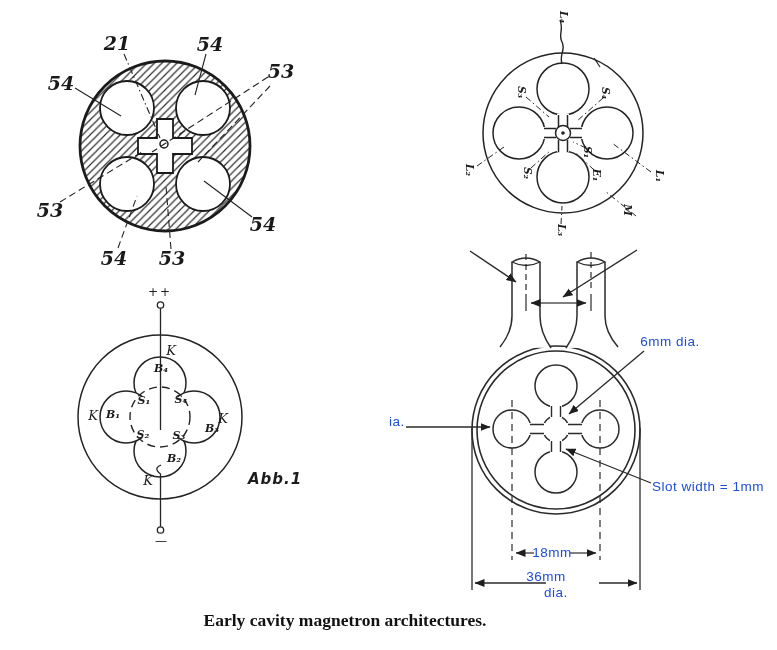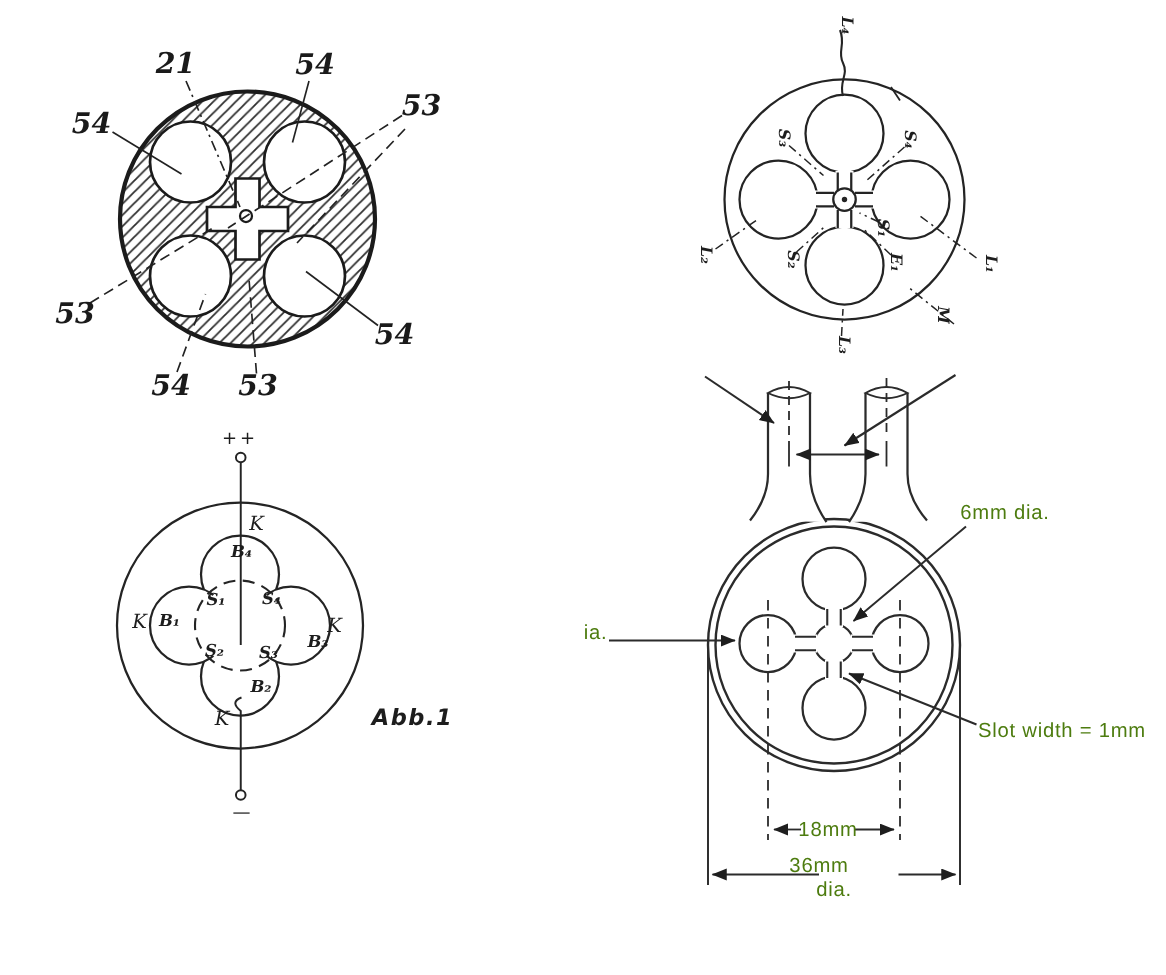--- a/index.html
+++ b/index.html
@@ -10,21 +10,21 @@
        font-family:"DejaVu Serif",serif;font-style:italic;color:#1d1d1d;line-height:1;}
   .f1{font-size:19px;font-weight:600;color:#1a1a1a;}
   .f2{font-size:10.5px;font-weight:600;}
   .rot{transform:translate(-50%,-50%) rotate(90deg);}
   .f3{font-size:11px;font-weight:600;}
   .f3k{font-size:13px;}
   .abb{font-size:15px;font-weight:600;letter-spacing:1px;
        font-family:"DejaVu Sans",sans-serif;font-style:italic;margin-top:20px;}
   .term{font-size:12px;font-style:normal;font-family:"DejaVu Sans",sans-serif;letter-spacing:2px;}
   .dim{font-family:"Liberation Sans",sans-serif;font-style:normal;font-size:13.5px;
-       color:#4d7c0f;letter-spacing:0.5px;}
+       color:#1d4ed8;letter-spacing:0.5px;}
   .caption{position:absolute;transform:translate(-50%,-50%);white-space:nowrap;
        font-family:"Liberation Serif",serif;font-weight:bold;font-size:17.5px;color:#111;}
 </style>
 </head>
 <body>
 
 <div class="page">
 
 <svg class="art" width="777" height="650" viewBox="0 0 777 650">
   <defs>
@@ -213,14 +213,15 @@
 
 <div>
   <span class="lbl dim" style="left:670px;top:342px">6mm dia.</span>
   <span class="lbl dim" style="left:397px;top:422px">ia.</span>
   <span class="lbl dim" style="left:708px;top:487px">Slot width = 1mm</span>
   <span class="lbl dim" style="left:552px;top:553px">18mm</span>
   <span class="lbl dim" style="left:546px;top:577px">36mm</span>
   <span class="lbl dim" style="left:556px;top:593px">dia.</span>
 </div>
 
+<div class="caption" style="left:345px;top:620px">Early cavity magnetron architectures.</div>
 
 </div>
 
 </body></html>

